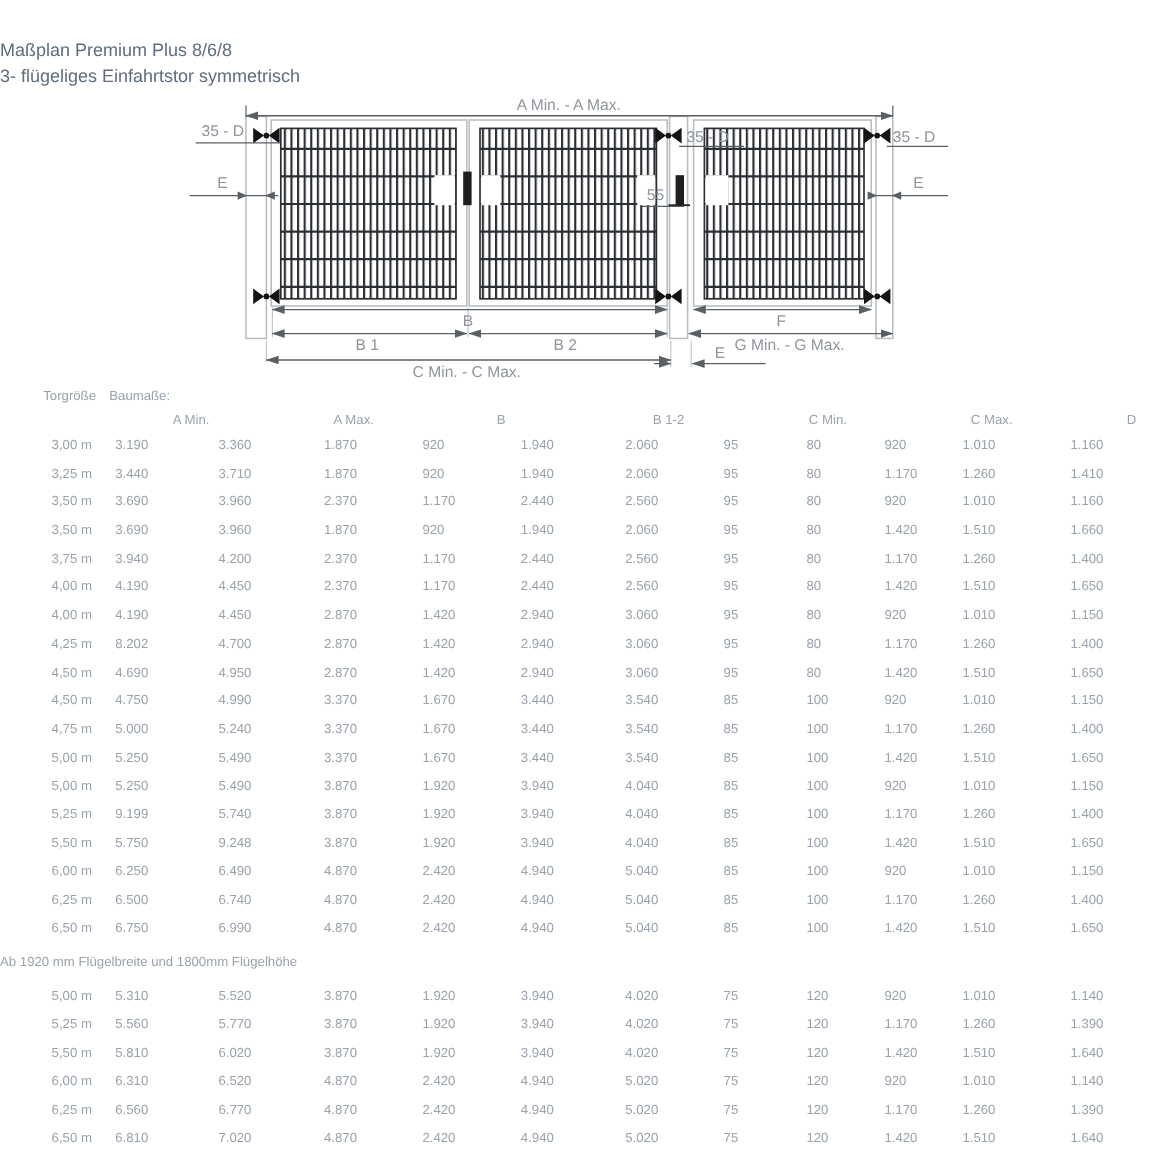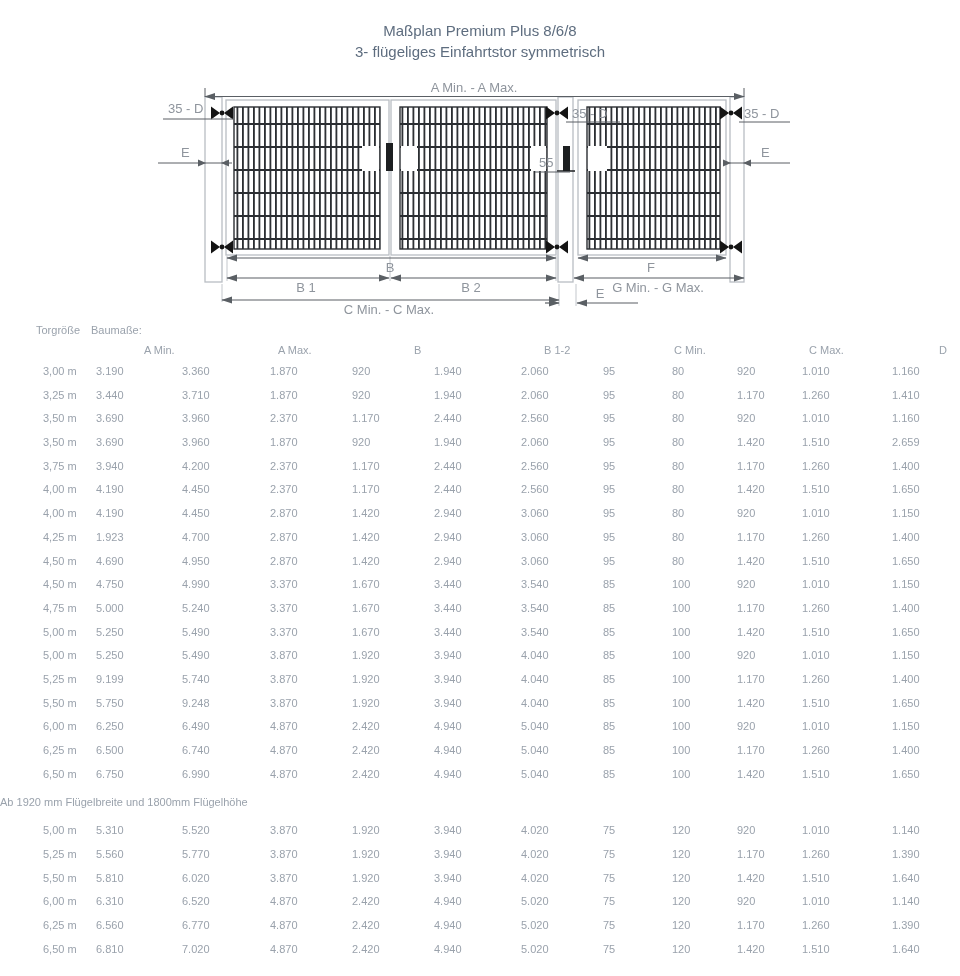--- a/index.html
+++ b/index.html
@@ -1,18 +1,18 @@
 <!DOCTYPE html>
 <html><head>
 <meta charset="utf-8">
 <style>
   html,body{margin:0;padding:0;background:#ffffff;}
   .page{position:relative;width:960px;height:976px;background:#fff;overflow:hidden;
         font-family:"Liberation Sans", sans-serif;}
-  .title-block{position:absolute;top:20px;left:0;width:100%;text-align:center;
+  .title-block{position:absolute;top:32px;left:0;width:100%;
                color:#5e6d7f;font-size:15px;line-height:21px;}
   svg text{font-family:"Liberation Sans", sans-serif;font-size:13px;fill:#8f959d;}
   .dim{stroke:#5a5f64;stroke-width:1.2;marker-start:url(#ar);marker-end:url(#ar);}
   .dim-e{stroke:#5a5f64;stroke-width:1.2;}
   .thin{stroke:#5a5f64;stroke-width:1;}
   .ext{stroke:#c3c7cc;stroke-width:1;}
   .struct{fill:#ffffff;stroke:#b9bdc3;stroke-width:1.3;}
   .frame{fill:none;stroke:#b9bdc3;stroke-width:1.3;}
   .mesh{fill:url(#meshpat);stroke:#2b2e32;stroke-width:1.4;}
   .wire{stroke:#2b2e32;stroke-width:1.8;}
@@ -219,21 +219,21 @@
           <span class="cell">3.690</span>
           <span class="cell">3.960</span>
           <span class="cell">1.870</span>
           <span class="cell">920</span>
           <span class="cell">1.940</span>
           <span class="cell">2.060</span>
           <span class="cell">95</span>
           <span class="cell">80</span>
           <span class="cell">1.420</span>
           <span class="cell">1.510</span>
-          <span class="cell">2.659</span>
+          <span class="cell">1.660</span>
         </div>
         <div class="grid12 trow">
           <span class="cell c0">3,75 m</span>
           <span class="cell">3.940</span>
           <span class="cell">4.200</span>
           <span class="cell">2.370</span>
           <span class="cell">1.170</span>
           <span class="cell">2.440</span>
           <span class="cell">2.560</span>
           <span class="cell">95</span>
@@ -265,21 +265,21 @@
           <span class="cell">2.940</span>
           <span class="cell">3.060</span>
           <span class="cell">95</span>
           <span class="cell">80</span>
           <span class="cell">920</span>
           <span class="cell">1.010</span>
           <span class="cell">1.150</span>
         </div>
         <div class="grid12 trow">
           <span class="cell c0">4,25 m</span>
-          <span class="cell">1.923</span>
+          <span class="cell">8.202</span>
           <span class="cell">4.700</span>
           <span class="cell">2.870</span>
           <span class="cell">1.420</span>
           <span class="cell">2.940</span>
           <span class="cell">3.060</span>
           <span class="cell">95</span>
           <span class="cell">80</span>
           <span class="cell">1.170</span>
           <span class="cell">1.260</span>
           <span class="cell">1.400</span>

